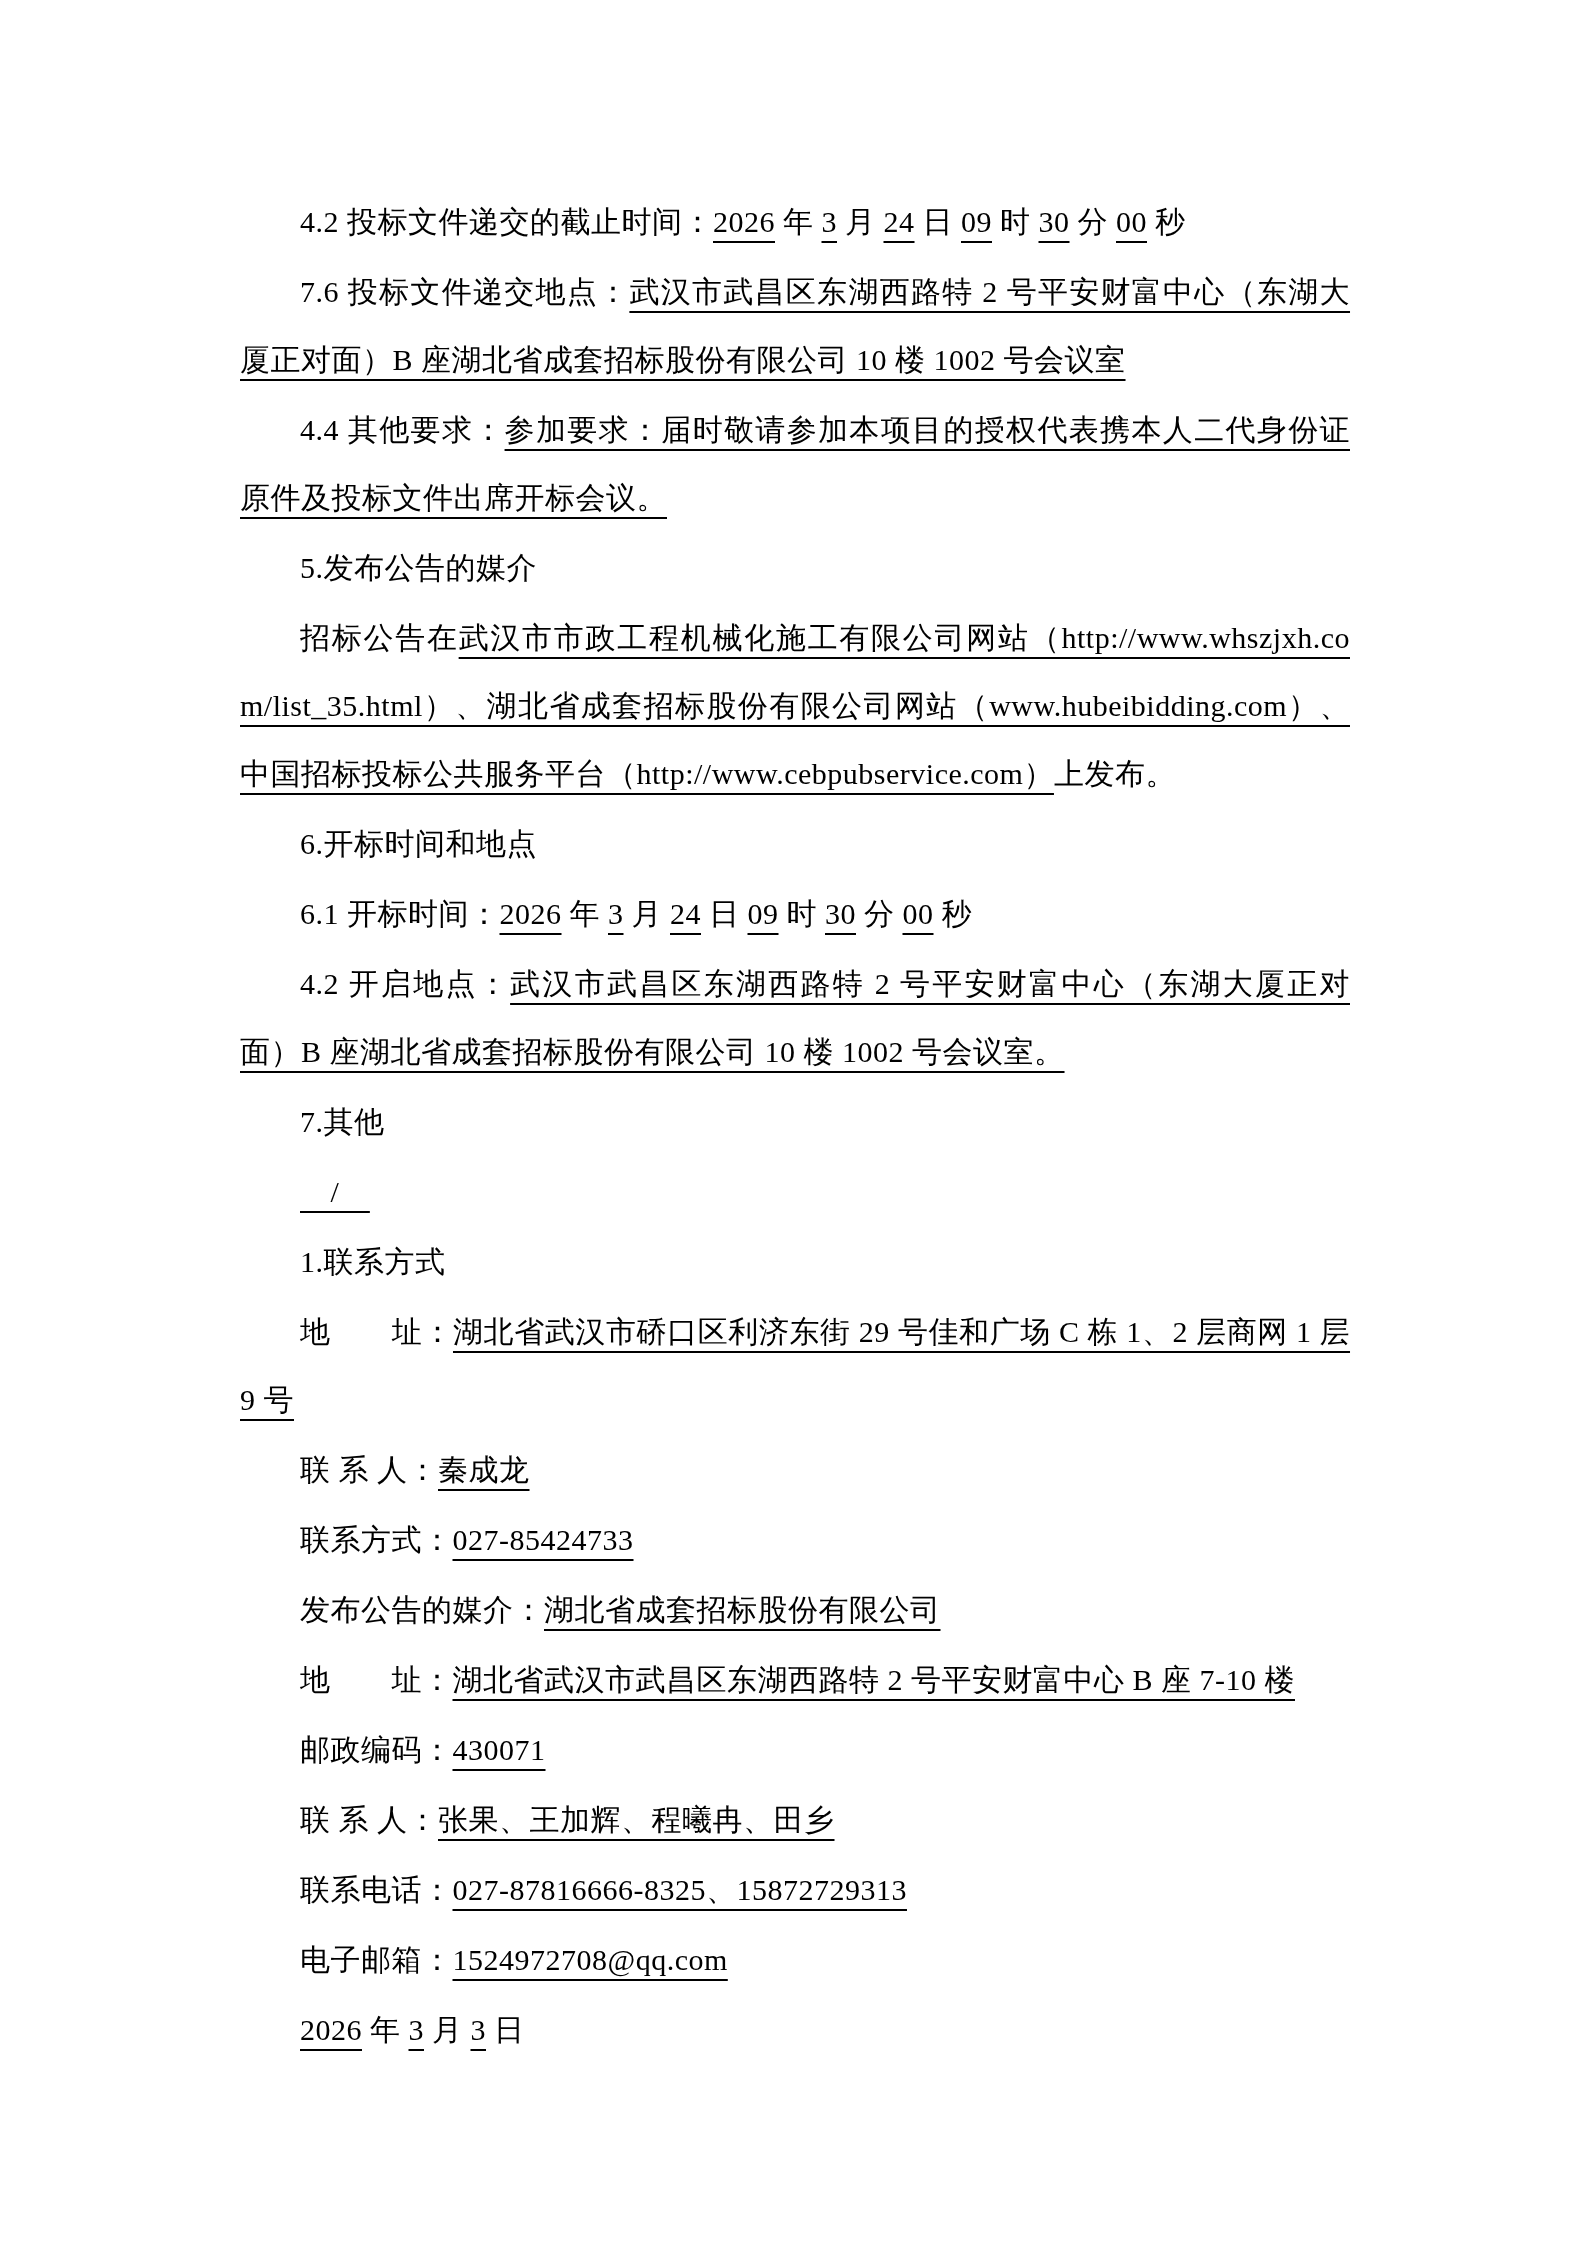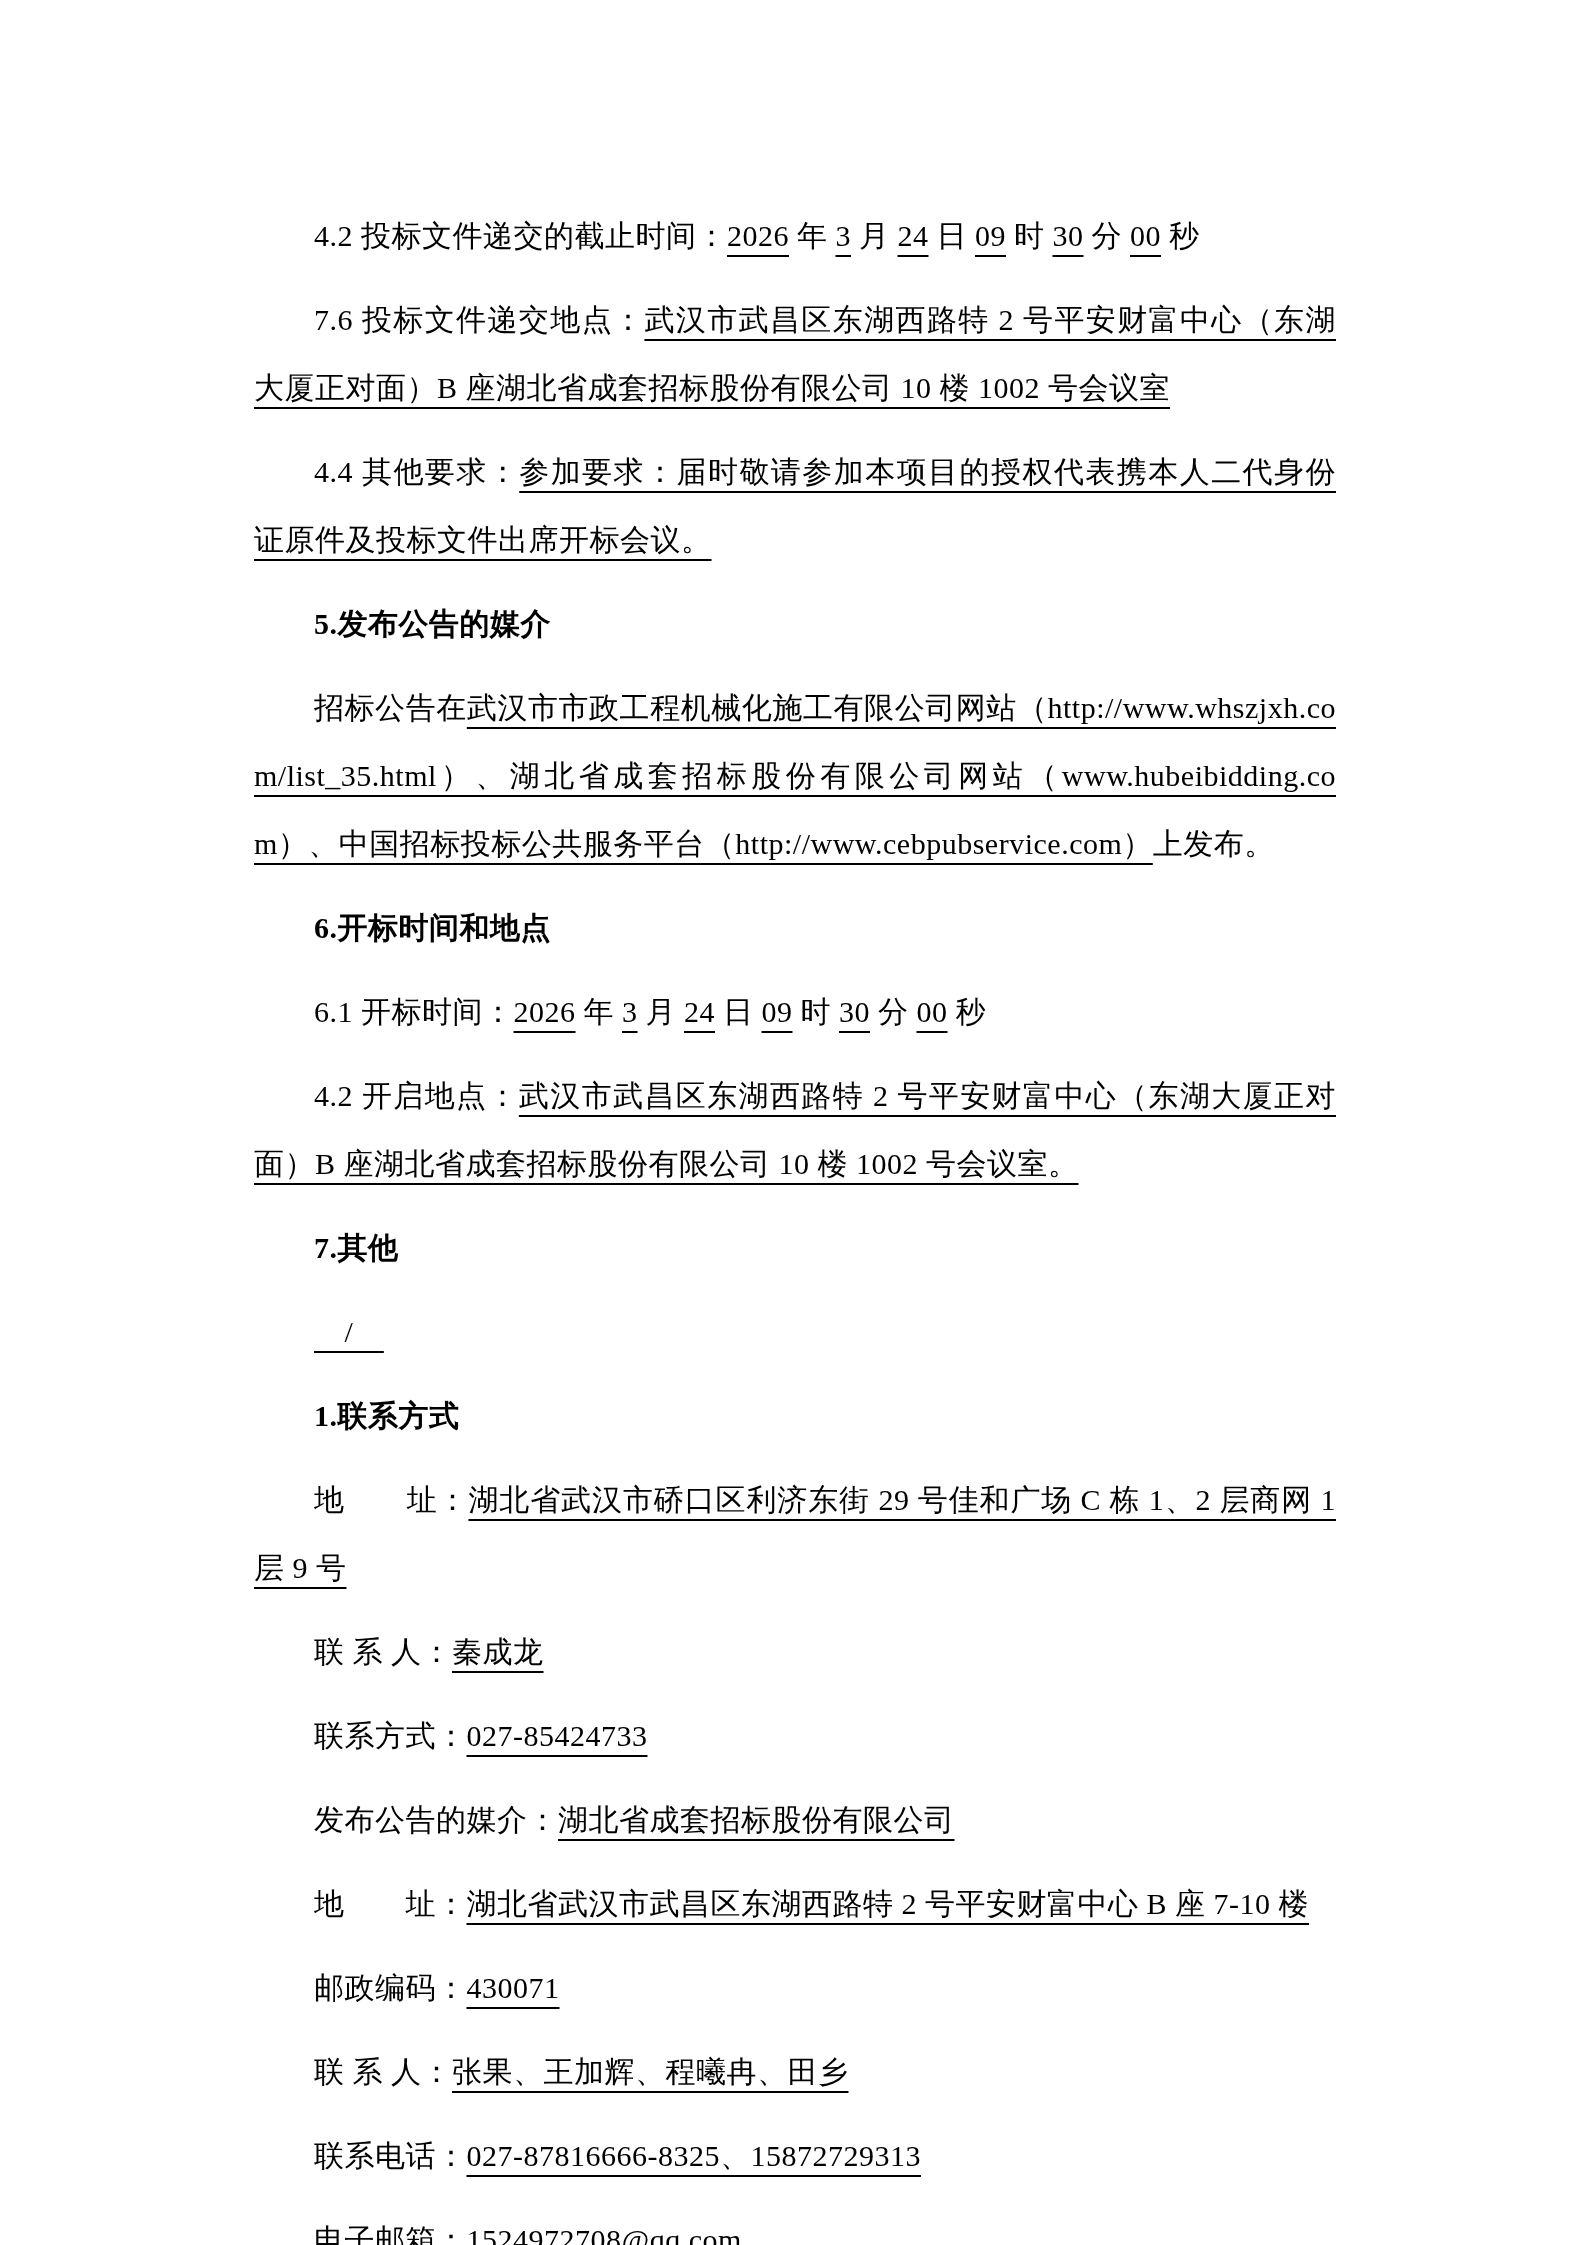--- a/index.html
+++ b/index.html
@@ -16,30 +16,30 @@
     font-family: "Liberation Serif", "DejaVu Serif", serif;
     overflow: hidden;
   }
   .content {
     position: absolute;
     left: 238px;
     top: 186px;
     width: 1114px;
   }
   .para {
-    margin: 16px;
+    margin: 2px;
     font-size: 30px;
     line-height: 68px;
     text-align: justify;
     text-indent: 60px;
     word-break: break-all;
     letter-spacing: 0.5px;
   }
   .para.heading {
-    font-weight: bold;
+    font-weight: normal;
   }
   .seg.u {
     text-decoration: underline;
     text-underline-offset: 9px;
     text-decoration-thickness: 1.5px;
   }
 </style>
 </head>
 <body>
 

